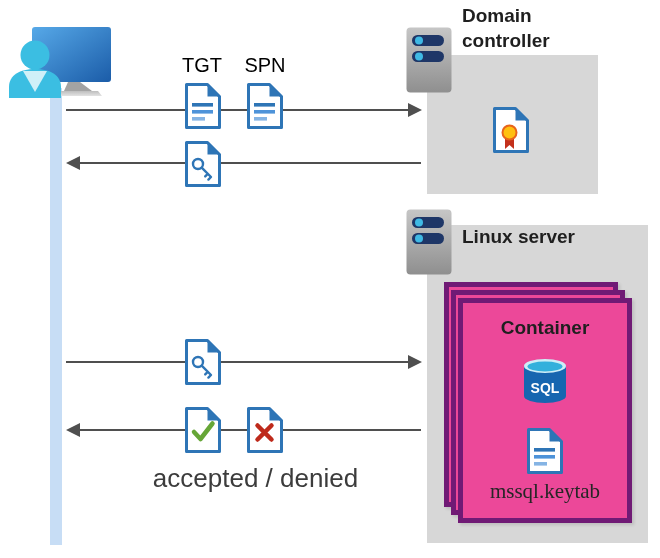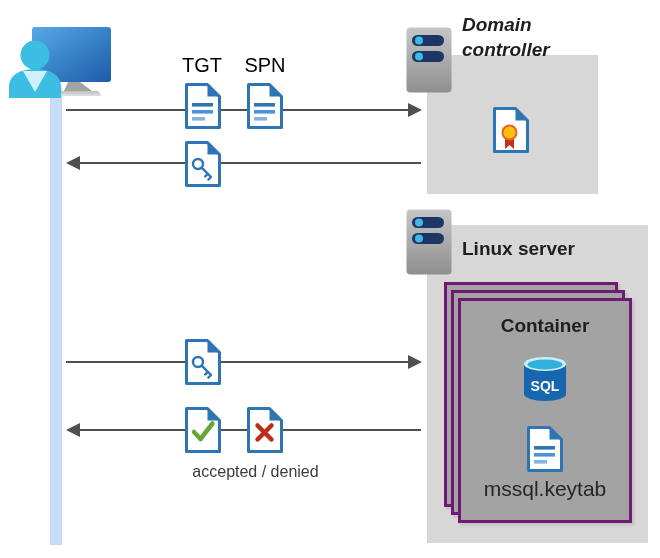--- a/index.html
+++ b/index.html
@@ -3,37 +3,37 @@
 <meta charset="utf-8">
 <style>
   html,body { margin:0; padding:0; background:#ffffff; }
   .stage {
     position:relative; width:660px; height:558px; background:#ffffff;
     font-family:"Liberation Sans", sans-serif; overflow:hidden;
   }
   .abs { position:absolute; }
   .heading { font-weight:bold; font-size:19px; color:#1f1f1f; line-height:25px; }
   .msg-label { font-size:20px; color:#000000; text-align:center; }
-  .result-label { font-size:16px; color:#3c3c3c; text-align:center; }
+  .result-label { font-size:26px; color:#3c3c3c; text-align:center; }
   .keytab-label { font-size:21px; color:#262626; text-align:center; }
   .graybox { background:#d7d7d7; }
   .lifeline { background:#c7ddf5; }
   .line { background:#4f4f4f; height:2px; }
   .head-right { width:0; height:0; border-top:7px solid transparent; border-bottom:7px solid transparent; border-left:14px solid #4f4f4f; }
   .head-left  { width:0; height:0; border-top:7px solid transparent; border-bottom:7px solid transparent; border-right:14px solid #4f4f4f; }
   .card {
-    width:174px; height:225px; background:#a3a3a3;
-    border:3px solid #701a75; box-shadow:2px 2px 3px rgba(0,0,0,0.12);
+    width:174px; height:225px; background:#ec4899;
+    border:5px solid #701a75; box-shadow:2px 2px 3px rgba(0,0,0,0.12);
     box-sizing:border-box;
   }
   .card-front { display:flex; flex-direction:column; align-items:center; padding-top:14px; }
   .card-title { font-weight:bold; font-size:19px; color:#1f1f1f; }
   .mt-sql { margin-top:18px; }
   .mt-doc { margin-top:22px; }
-  .mt-txt { margin-top:4px; }
+  .mt-txt { margin-top:4px;font-family:Liberation Serif, serif; }
 </style>
 </head>
 <body>
 
 <div class="stage">
 
   <div class="abs lifeline" style="left:50px; top:88px; width:12px; height:457px;"></div>
 
   <svg class="abs" style="left:8px; top:26px;" width="105" height="72" viewBox="0 0 105 72">
     <defs>
@@ -61,21 +61,21 @@
         <stop offset="0" stop-color="#c6c6c6"></stop>
           <stop offset="1" stop-color="#8f8f8f"></stop>
       </linearGradient>
     </defs>
     <rect x="0.5" y="0.5" width="45" height="65" rx="4" fill="url(#srvgrad1)"></rect>
     <rect x="6" y="8" width="32" height="11" rx="5.5" fill="#1e3667"></rect>
     <circle cx="13" cy="13.5" r="4" fill="#3fb9e4"></circle>
     <rect x="6" y="24" width="32" height="11" rx="5.5" fill="#1e3667"></rect>
     <circle cx="13" cy="29.5" r="4" fill="#3fb9e4"></circle>
   </svg>
-  <div class="abs heading" style="left:462px; top:12px; width:130px;font-style:italic;">Domain controller</div>
+  <div class="abs heading" style="left:462px; top:3px; width:130px;">Domain controller</div>
   <svg class="abs" style="left:492px; top:106px;" width="38" height="48" viewBox="0 0 38 48">
     <path d="M2.5 2.5 H23.5 L35.5 14.5 V45.5 H2.5 Z" fill="#ffffff" stroke="#2e75b6" stroke-width="3" stroke-linejoin="round"></path>
     <path d="M23.5 2.5 L35.5 14.5 H23.5 Z" fill="#2e75b6"></path>
     <path d="M13 30 V43 L17.5 39 L22 43 V30 Z" fill="#c3301c"></path>
     <circle cx="17.5" cy="26.5" r="7" fill="#ffc010" stroke="#e8641b" stroke-width="2"></circle>
   </svg>
 
   <div class="abs graybox" style="left:427px; top:225px; width:221px; height:318px;"></div>
   <svg class="abs" style="left:406px; top:209px;" width="46" height="66" viewBox="0 0 46 66">
     <defs>
@@ -83,21 +83,21 @@
         <stop offset="0" stop-color="#c6c6c6"></stop>
           <stop offset="1" stop-color="#8f8f8f"></stop>
       </linearGradient>
     </defs>
     <rect x="0.5" y="0.5" width="45" height="65" rx="4" fill="url(#srvgrad2)"></rect>
     <rect x="6" y="8" width="32" height="11" rx="5.5" fill="#1e3667"></rect>
     <circle cx="13" cy="13.5" r="4" fill="#3fb9e4"></circle>
     <rect x="6" y="24" width="32" height="11" rx="5.5" fill="#1e3667"></rect>
     <circle cx="13" cy="29.5" r="4" fill="#3fb9e4"></circle>
   </svg>
-  <div class="abs heading" style="left:462px; top:224px; width:185px;margin-top:12px;">Linux server</div>
+  <div class="abs heading" style="left:462px; top:224px; width:185px;">Linux server</div>
 
   <div class="abs card" style="left:444px; top:282px;"></div>
   <div class="abs card" style="left:451px; top:290px;"></div>
   <div class="abs card card-front" style="left:458px; top:298px;">
     <div class="card-title">Container</div>
     <svg class="mt-sql" width="46" height="48" viewBox="0 0 46 48">
       <path d="M2 9 V39 A21 7 0 0 0 44 39 V9 Z" fill="#1666b0"></path>
       <ellipse cx="23" cy="9" rx="21" ry="7" fill="#cdeef7"></ellipse>
       <ellipse cx="23" cy="9.5" rx="17.5" ry="5" fill="#32b0dc"></ellipse>
       <text x="23" y="36" text-anchor="middle" fill="#ffffff" font-size="14" font-weight="bold" font-family="Liberation Sans, sans-serif">SQL</text>

